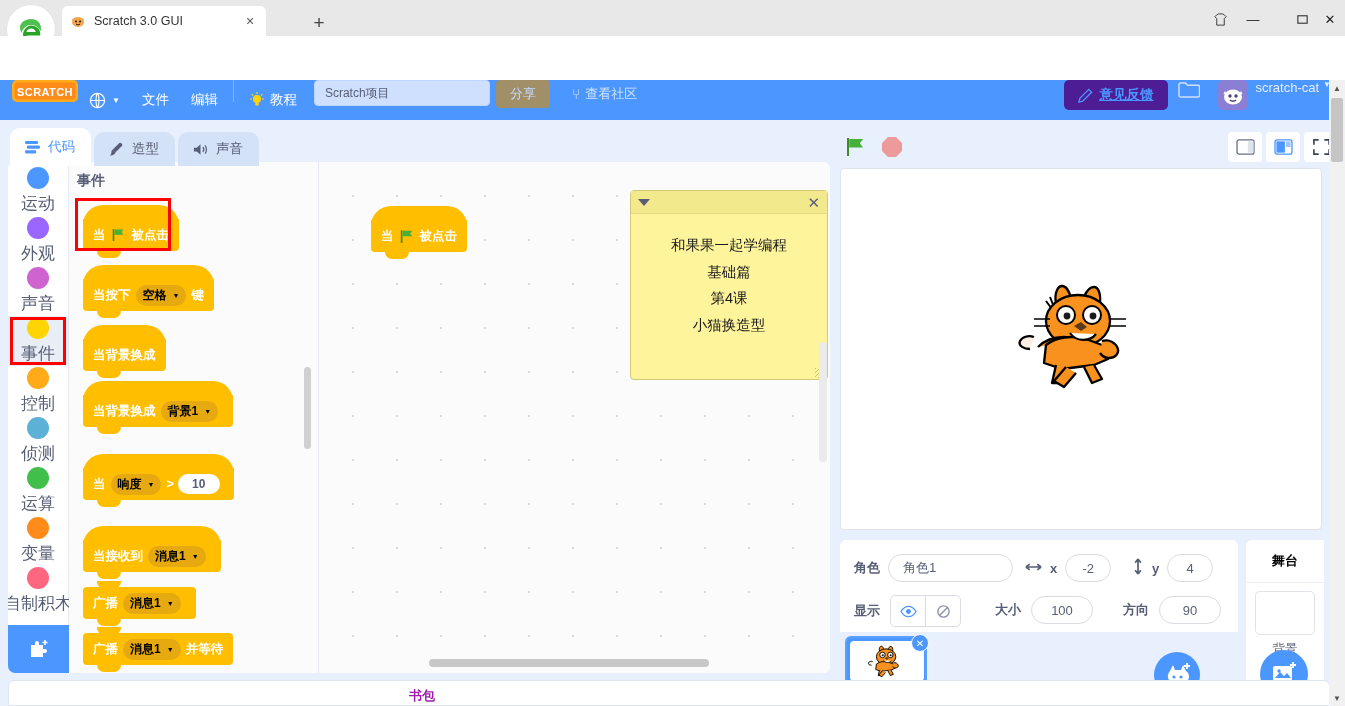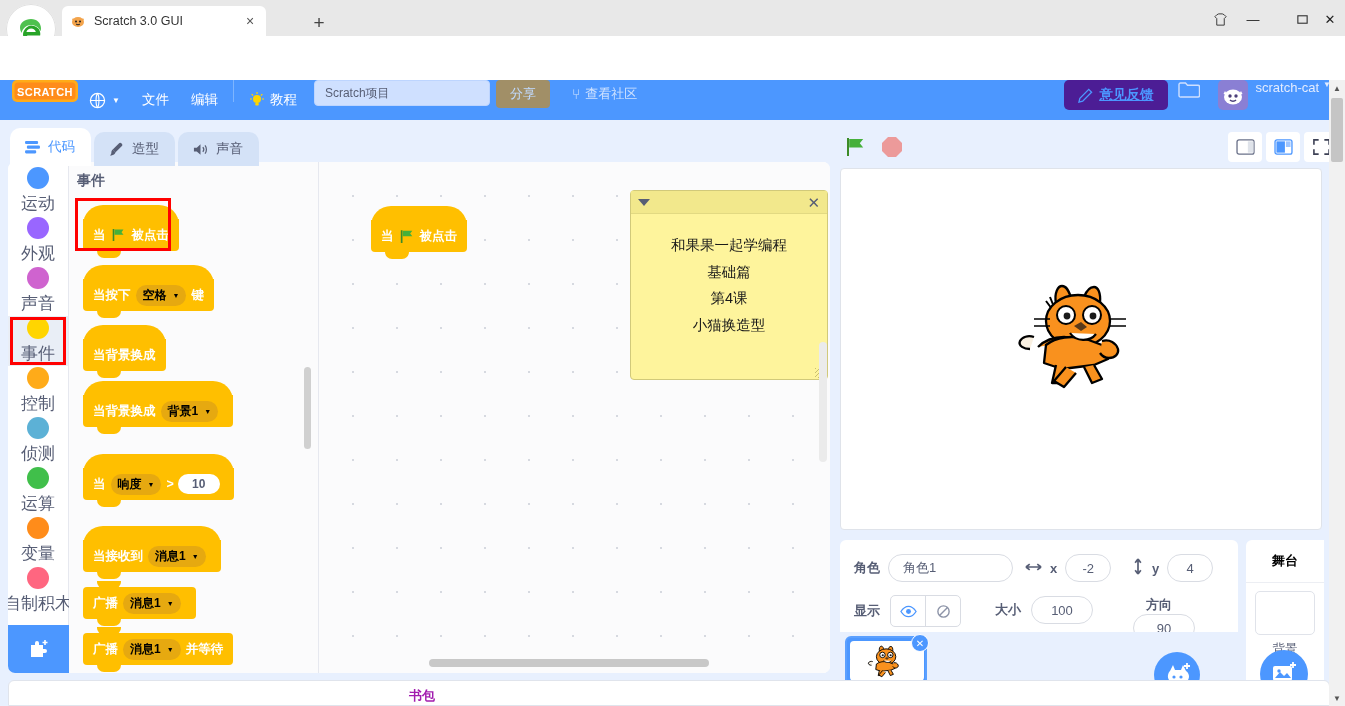--- a/index.html
+++ b/index.html
@@ -686,21 +686,21 @@
             </svg>
         </span>
       </span>
     </div>
     <div class="si-row" style="left:155px;top:56px;">
       <span class="si-label">大小</span>
       <span class="pill" style="width:62px;margin-left:10px;">
         <span>100</span>
       </span>
     </div>
-    <div class="si-row" style="left:283px;top:56px;flex-direction:column;">
+    <div class="si-row" style="left:283px;top:56px;">
       <span class="si-label">方向</span>
       <span class="pill" style="width:62px;margin-left:10px;">
         <span>90</span>
       </span>
     </div>
   </div>
 
   <div class="sprite-list">
     <div class="sprite-card">
       <div class="sc-thumb">

